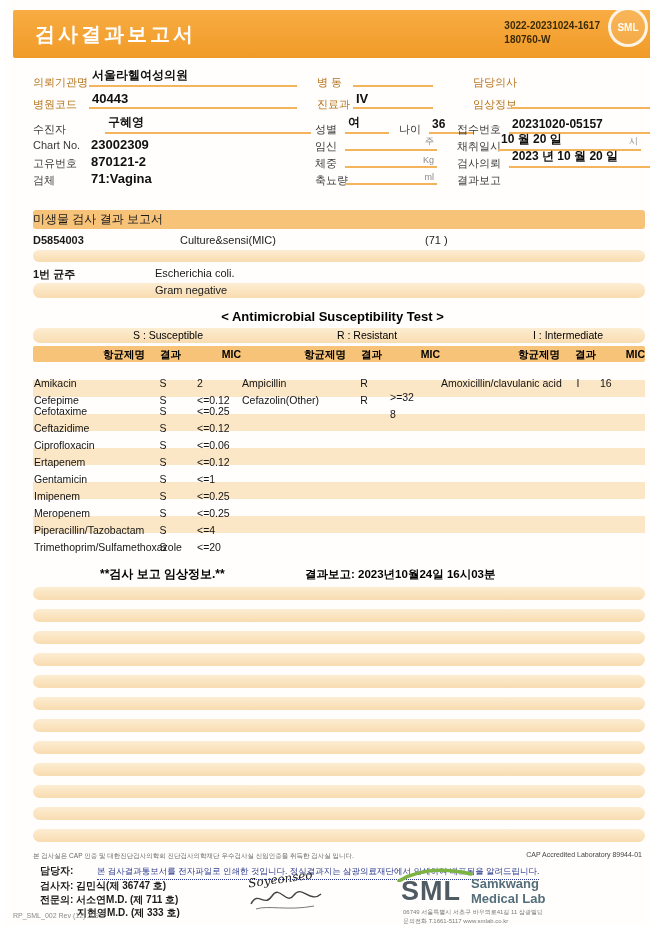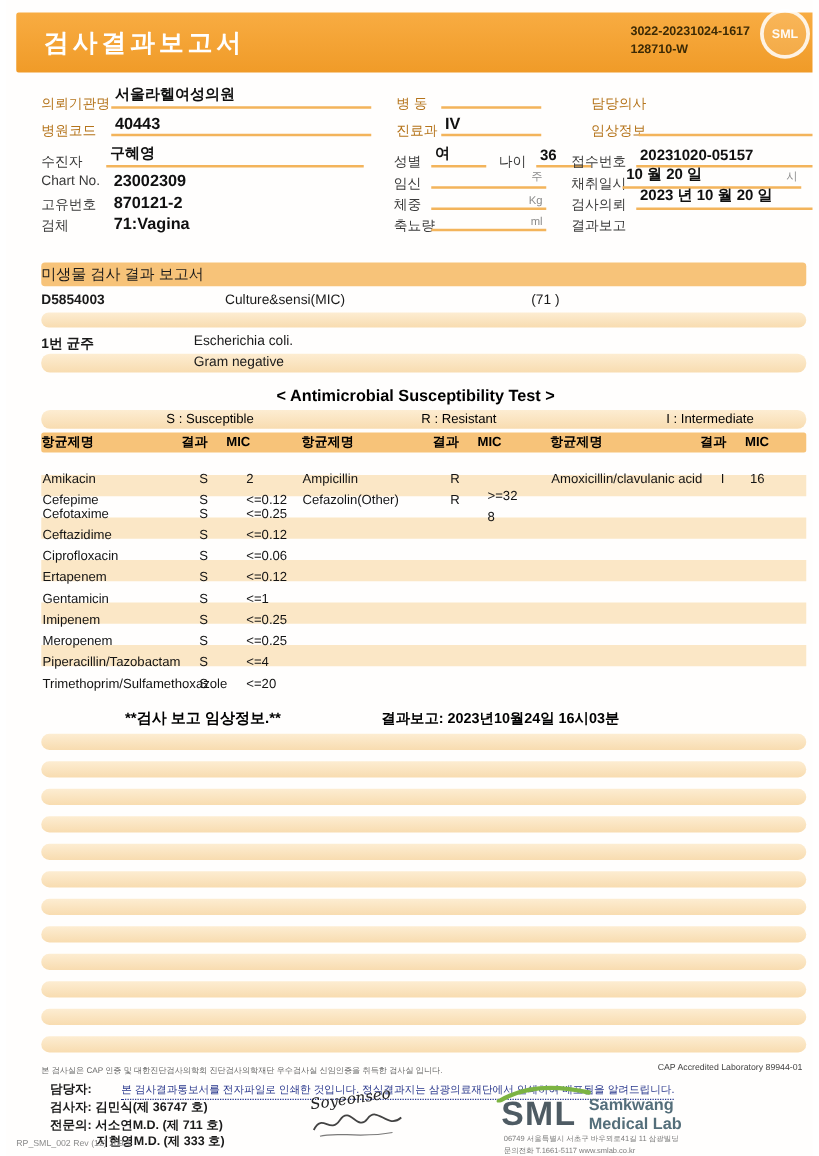--- a/index.html
+++ b/index.html
@@ -24,21 +24,21 @@
 
   
   .hband { background:#F7C379; border-radius:3px; }
   .band  { background:linear-gradient(180deg,#FDEDD2,#F8DCB0); border-radius:7px; }
   .sec-title { font-weight:400; font-size:12px; color:#1a1a1a; line-height:19px; }
   .small { font-size:11px; color:#1a1a1a; white-space:nowrap; }
 
   
   #ast-head, .ast-row { display:grid; grid-template-columns:112px 36px 60px 105px 36px 58px 120px 36px 49px; }
   #ast-head { line-height:16px; font-size:10.5px; font-weight:700; }
-  .hcell { text-align:left; }
+  .hcell { text-align:right; }
   .ast-row { height:17px; align-items:center; font-size:10.5px; color:#141414; }
   .ast-row.shaded { background:#FBE7C6; }
   .cell.name { white-space:nowrap; padding-left:1px; overflow:visible; }
   .cell.res  { text-align:center; }
   .cell.mic1 { padding-left:16px; }
   .cell.mic2 { padding-left:8px;margin-top:28px; }
   .cell.mic3 { padding-left:4px; }
 
   .filler { height:13px; margin-bottom:9px; }
 
@@ -54,21 +54,21 @@
 </style>
 </head>
 <body>
 
 <div class="page">
 
   <div class="banner abs" style="left:8px;top:10px;width:639px;height:48px">
     <div class="banner-title">검사결과보고서</div>
     <div class="banner-codes">
       <div>3022-20231024-1617</div>
-      <div>128710-W</div>
+      <div>180760-W</div>
     </div>
     <div class="banner-logo">
       <span>SML</span>
     </div>
   </div>
 
   <span class="abs lblA" style="left:28px;top:75px">의뢰기관명</span>
   <div class="abs uline" style="left:84px;top:68px;width:208px;height:19px">
     <span class="val">서울라헬여성의원</span>
   </div>
@@ -85,21 +85,21 @@
   <span class="abs lblA" style="left:312px;top:97px">진료과</span>
   <div class="abs uline" style="left:348px;top:90px;width:80px;height:19px">
     <span class="val val13">IV</span>
   </div>
   <span class="abs lblA" style="left:468px;top:97px">임상정보</span>
   <div class="abs uline" style="left:506px;top:90px;width:141px;height:19px">
     <span class="val"></span>
   </div>
 
   <span class="abs lblB" style="left:28px;top:122px">수진자</span>
-  <div class="abs uline" style="left:80px;top:116px;width:206px;height:18px">
+  <div class="abs uline" style="left:100px;top:116px;width:206px;height:18px">
     <span class="val">구혜영</span>
   </div>
   <span class="abs lblB" style="left:28px;top:139px">Chart No.</span>
   <span class="abs val val13" style="left:86px;top:137px">23002309</span>
   <span class="abs lblB" style="left:28px;top:156px">고유번호</span>
   <span class="abs val val13" style="left:86px;top:154px">870121-2</span>
   <span class="abs lblB" style="left:28px;top:173px">검체</span>
   <span class="abs val val13" style="left:86px;top:171px">71:Vagina</span>
 
   <span class="abs lblB" style="left:310px;top:122px">성별</span>

